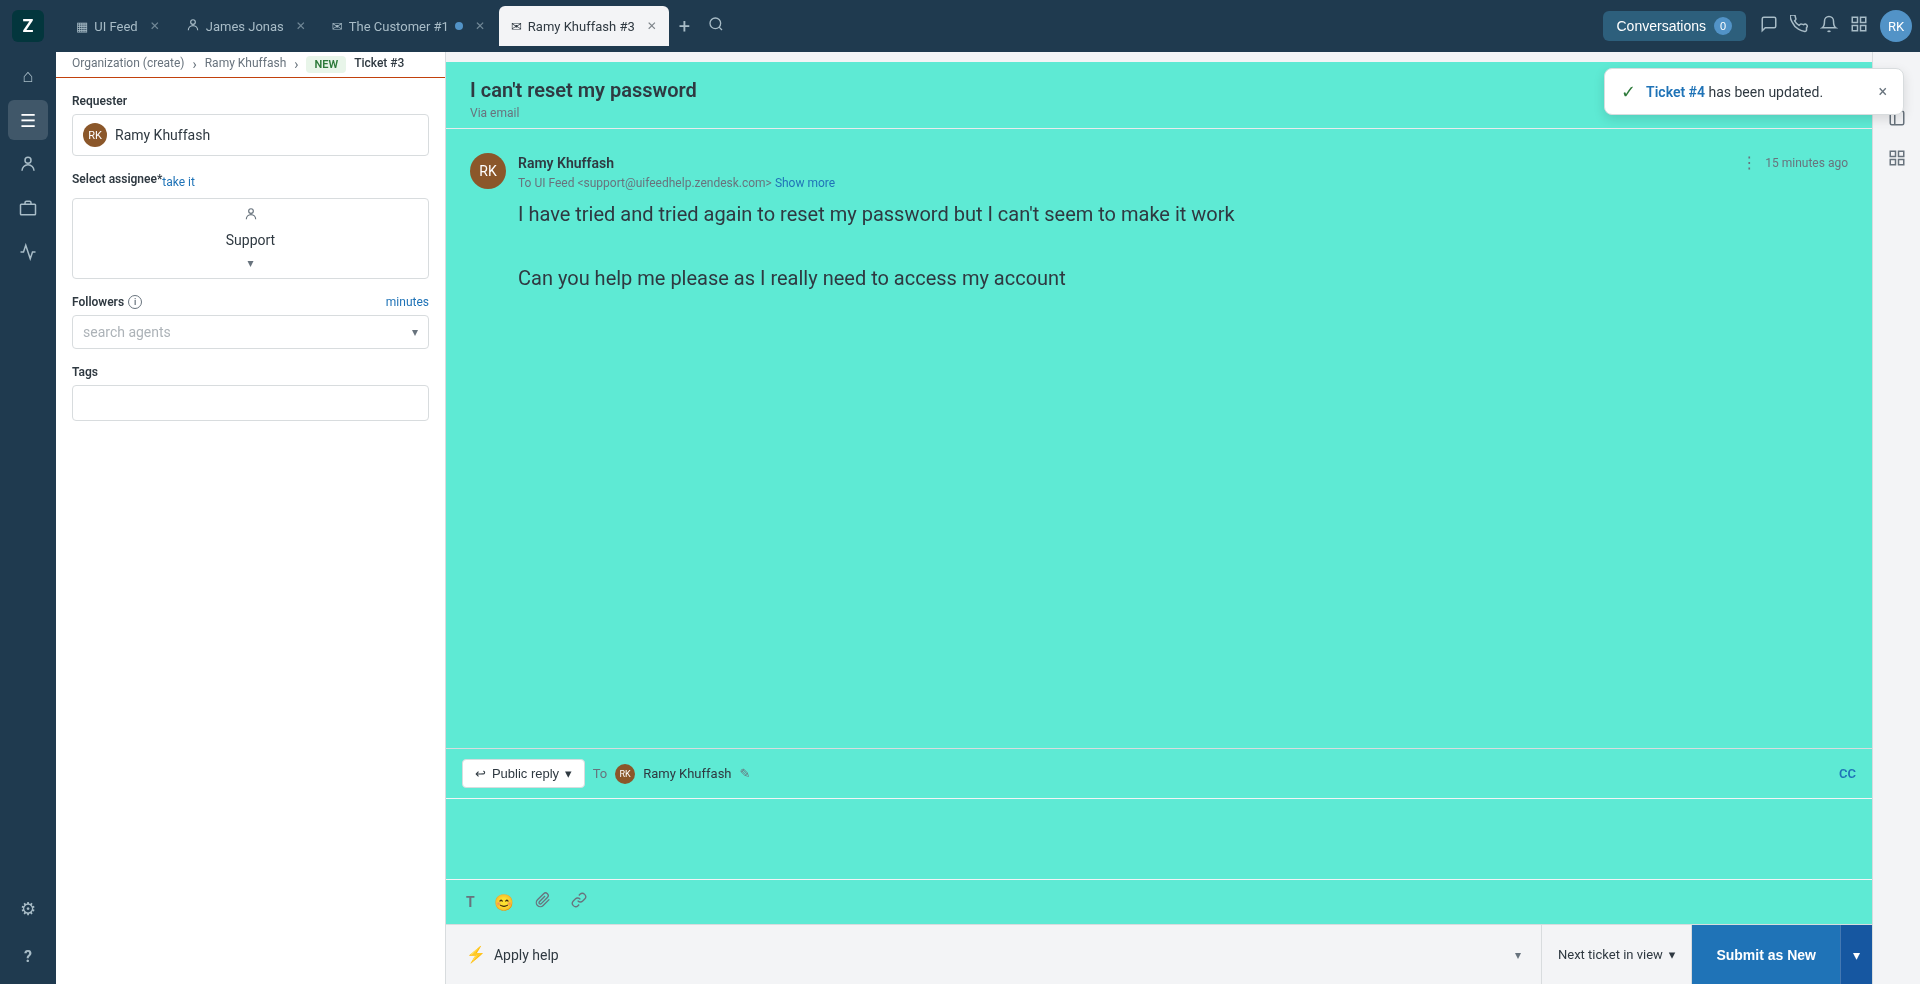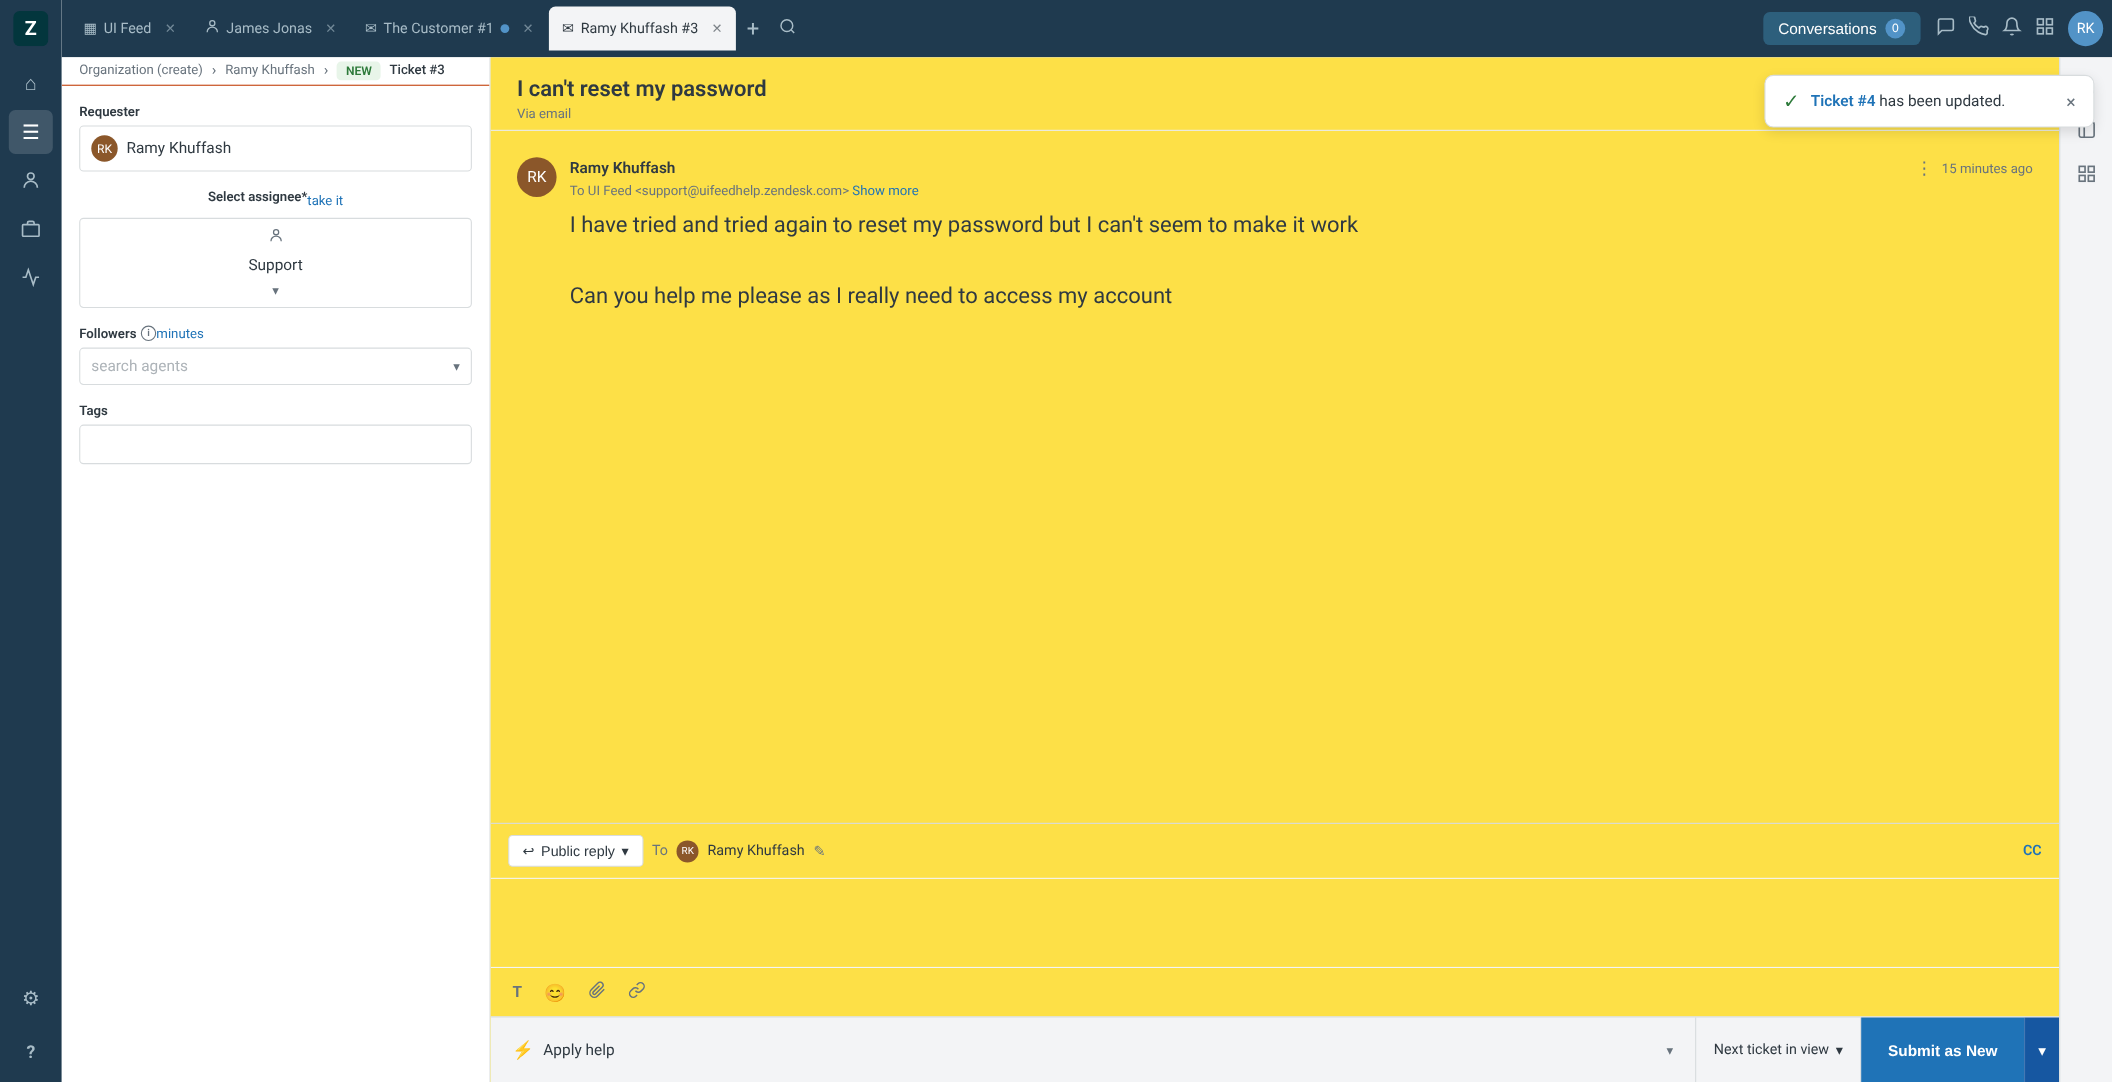--- a/index.html
+++ b/index.html
@@ -35,36 +35,36 @@
     .left-panel { width: 390px; background: #fff; border-right: 1px solid #d8dcde; display: flex; flex-direction: column; flex-shrink: 0; overflow-y: auto; }
     .breadcrumb { display: flex; align-items: flex-start; gap: 8px; padding: 4px 16px; border-bottom: 1px solid #c2410c; flex-wrap: wrap; }
     .breadcrumb-item { font-size: 12px; color: #68737d; cursor: pointer; }
     .badge-new { background: #e8f5e9; color: #2d7a3a; font-size: 11px; font-weight: 600; padding: 2px 8px; border-radius: 4px; }
     .ticket-badge { font-size: 12px; color: #2f3941; font-weight: 500; }
 
     .left-section { padding: 16px; }
     .field-label { font-size: 12px; font-weight: 600; color: #2f3941; margin-bottom: 6px; }
     .requester-field { display: flex; align-items: center; gap: 8px; border: 1px solid #d8dcde; border-radius: 4px; padding: 8px 10px; background: #fff; }
     .requester-avatar { width: 24px; height: 24px; border-radius: 50%; background: #8b572a; display: flex; align-items: center; justify-content: center; color: #fff; font-size: 11px; flex-shrink: 0; }
-    .assignee-row { display: flex; align-items: center; justify-content: center; margin-bottom: 6px; }
+    .assignee-row { display: flex; align-items: center; justify-content: flex-start; margin-bottom: 6px; }
     .take-it-link { color: #1f73b7; font-size: 12px; cursor: pointer; }
     .select-field { display: flex; align-items: center; gap: 8px; border: 1px solid #d8dcde; border-radius: 4px; padding: 8px 10px; background: #fff; cursor: pointer; flex-direction: column; }
     .select-field-label { flex: 1; font-size: 14px; }
     .chevron-icon { color: #68737d; font-size: 12px; }
     .support-icon { color: #68737d; font-size: 14px; }
-    .followers-row { display: flex; align-items: center; justify-content: flex-start; margin-bottom: 6px; }
+    .followers-row { display: flex; align-items: center; justify-content: space-between; margin-bottom: 6px; }
     .followers-label { display: flex; align-items: center; gap: 4px; font-size: 12px; font-weight: 600; color: #2f3941; }
     .info-icon { width: 14px; height: 14px; border-radius: 50%; border: 1px solid #68737d; display: flex; align-items: center; justify-content: center; font-size: 9px; color: #68737d; cursor: pointer; }
     .follow-link { color: #1f73b7; font-size: 12px; cursor: pointer; }
     .search-agents-field { display: flex; align-items: center; border: 1px solid #d8dcde; border-radius: 4px; padding: 8px 10px; background: #fff; cursor: pointer; }
     .search-agents-text { flex: 1; font-size: 14px; color: #adb3b8; }
     .tags-field { border: 1px solid #d8dcde; border-radius: 4px; padding: 8px 10px; background: #fff; min-height: 36px; }
 
     
-    .ticket-area { flex: 1; display: flex; flex-direction: column; background: #fde047; overflow: hidden; }
+    .ticket-area { flex: 1; display: flex; flex-direction: column; background: #5eead4; overflow: hidden; margin-top: 10px; }
 
     .ticket-header { padding: 16px 24px 8px; border-bottom: 1px solid #e9ebed; }
     .ticket-title { font-size: 20px; font-weight: 600; color: #2f3941; }
     .ticket-via { font-size: 12px; color: #68737d; margin-top: 4px; }
     .ticket-action-btn { color: #68737d; font-size: 16px; cursor: pointer; padding: 4px; border-radius: 4px; }
 
     .messages-area { flex: 1; overflow-y: auto; padding: 24px; }
     .message { display: flex; gap: 12px; }
     .message-avatar { width: 36px; height: 36px; border-radius: 50%; background: #8b572a; display: flex; align-items: center; justify-content: center; color: #fff; font-size: 14px; flex-shrink: 0; }
     .message-content { flex: 1; }

